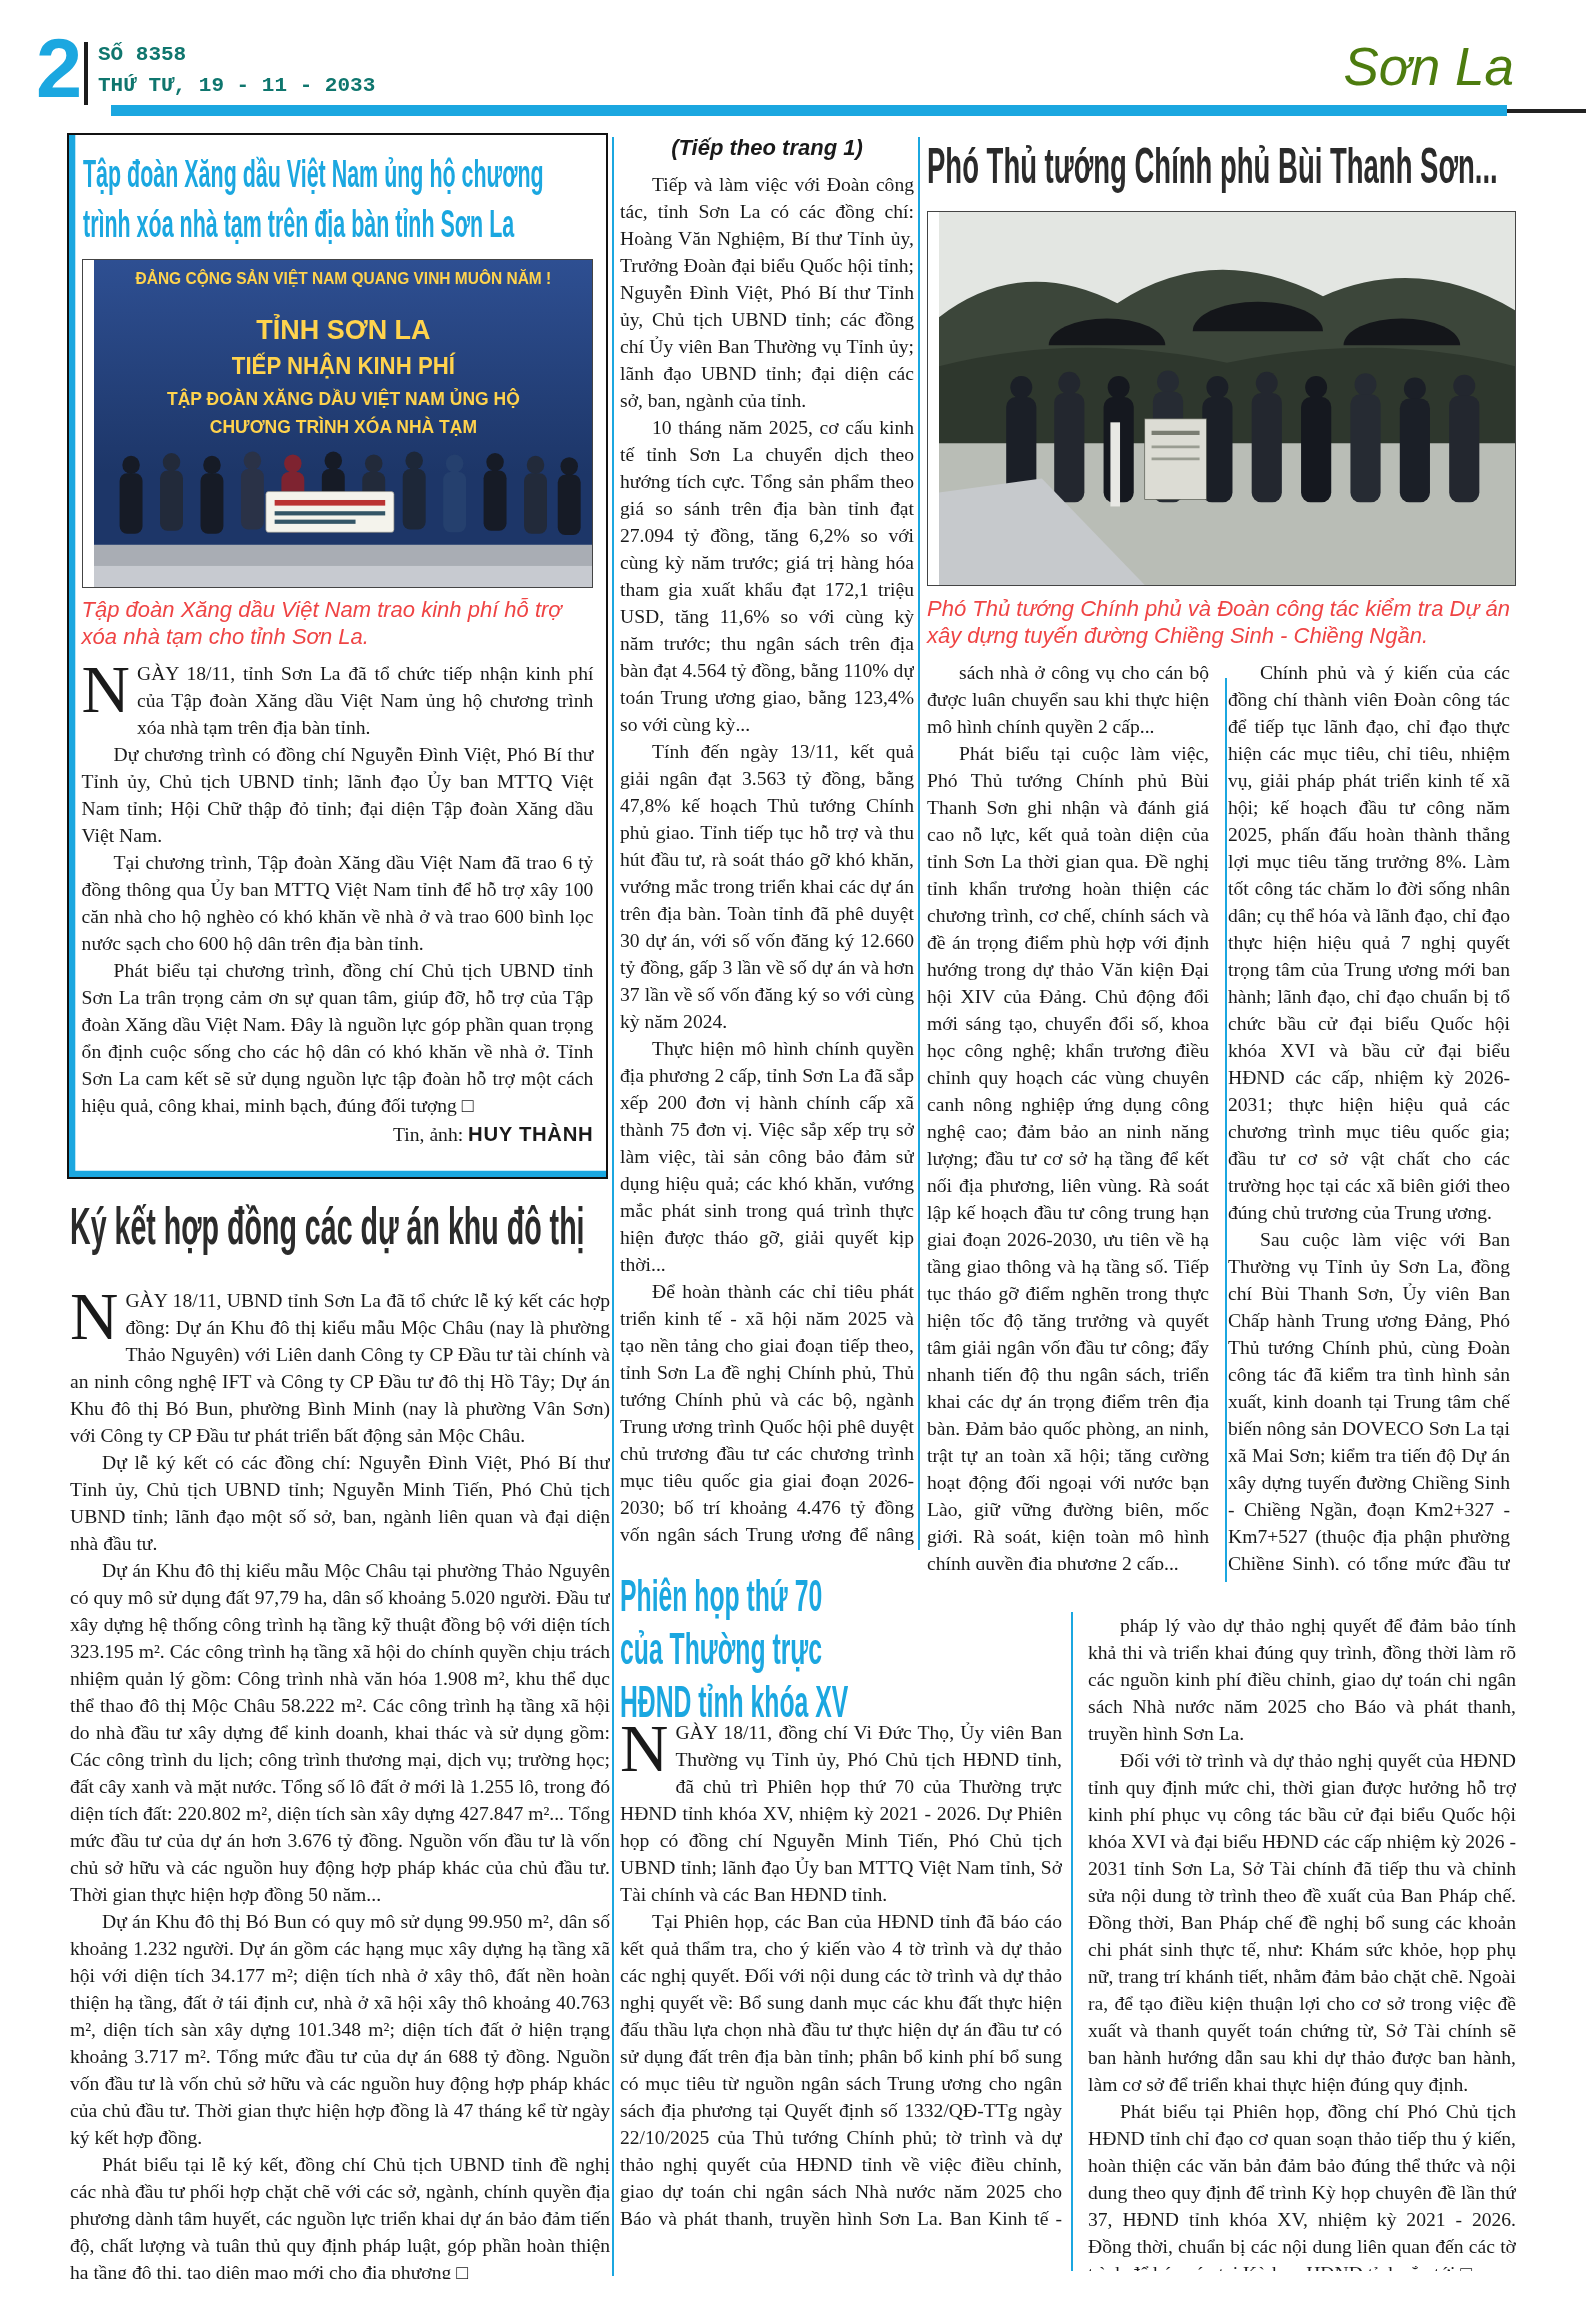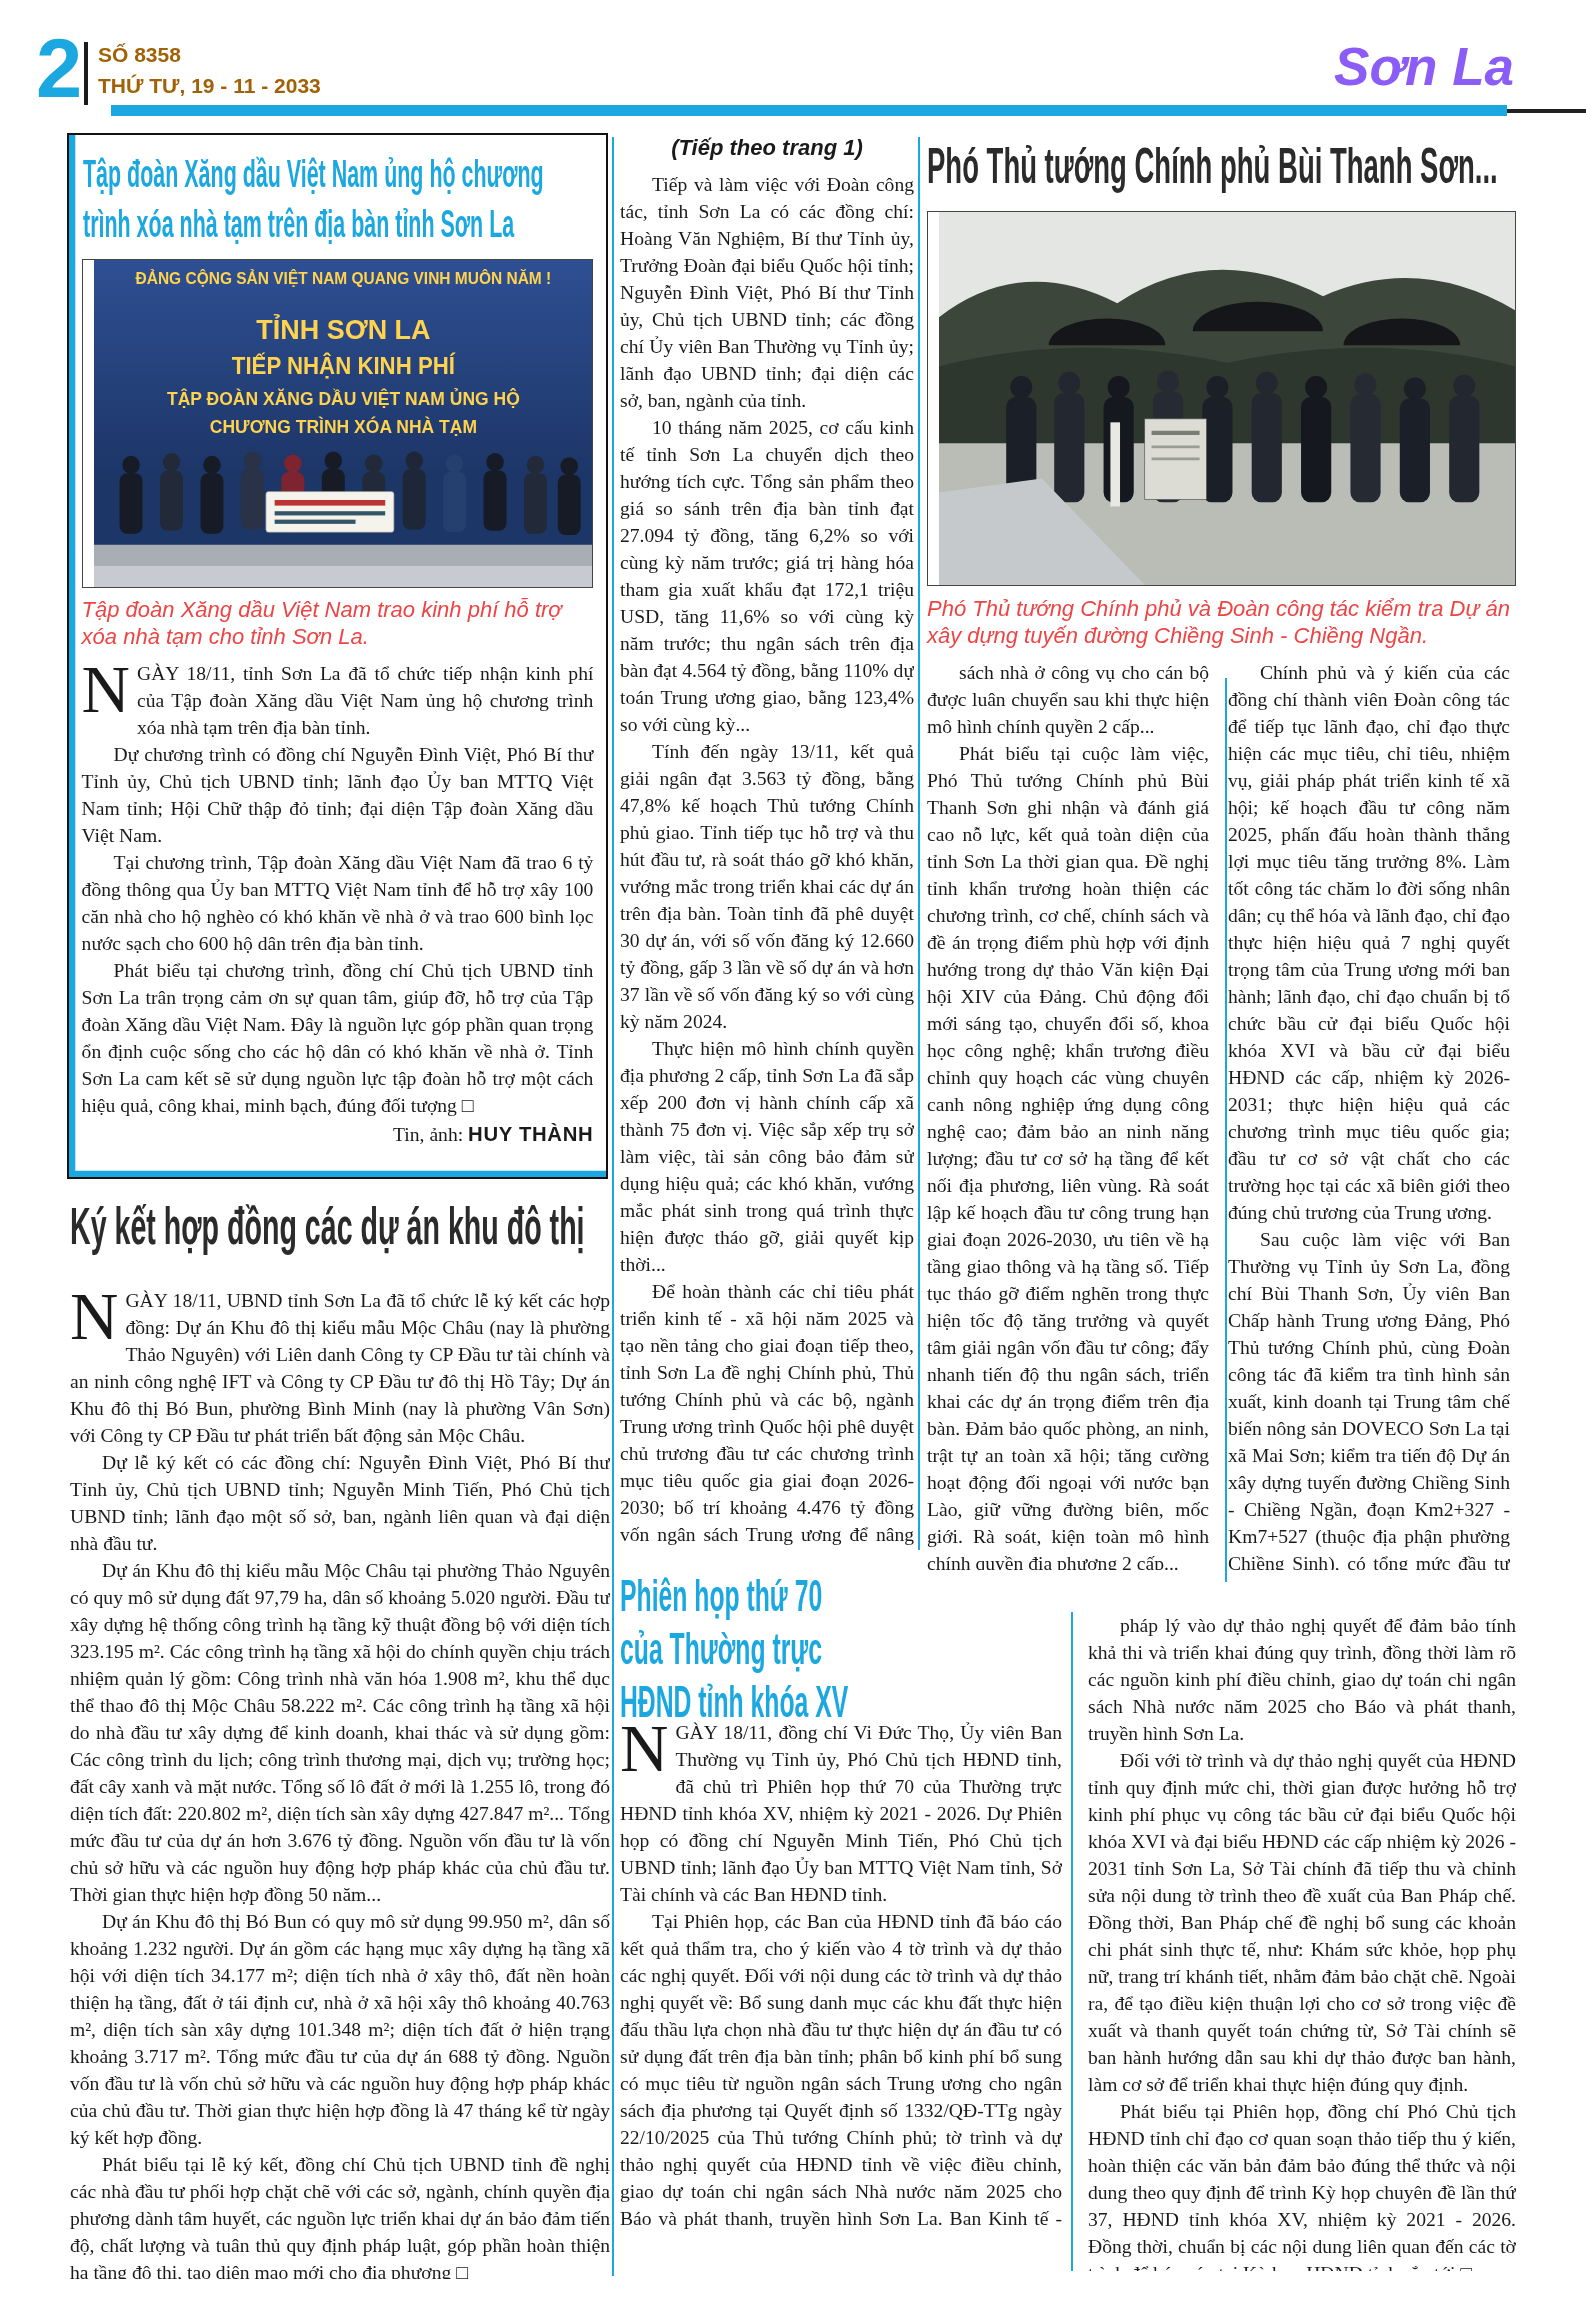--- a/index.html
+++ b/index.html
@@ -2,24 +2,24 @@
 <html style="font-size:11.2px"><head>
 <meta charset="utf-8">
 <style>
   html,body{margin:0;padding:0;background:#e8e8e8;}
   .page{position:relative;width:1587px;height:2319px;background:#ffffff;overflow:hidden;
         font-family:"Liberation Serif",serif;color:#1a1a1a;}
   
   .pagenum{position:absolute;left:36px;top:34px;font-family:"Liberation Sans",sans-serif;
            font-weight:bold;font-size:83px;line-height:70px;color:#1ba7e0;}
   .hdr-rule{position:absolute;left:84px;top:42px;width:3.5px;height:63px;background:#1c1c1c;}
-  .issue{position:absolute;left:98px;top:39px;font-family:Liberation Sans, sans-serif;
-         font-weight:bold;font-size:21px;line-height:31px;color:#a16207;}
+  .issue{position:absolute;left:98px;top:39px;font-family:Liberation Mono, monospace;
+         font-weight:bold;font-size:21px;line-height:31px;color:#0f766e;}
   .masthead{position:absolute;right:73px;top:36px;font-family:"Liberation Sans",sans-serif;
-            font-weight:bold;font-style:italic;font-size:53px;color:#8b5cf6;}
+            font-weight:normal;font-style:italic;font-size:53px;color:#4d7c0f;}
   .hdr-bar{position:absolute;left:111px;top:105px;width:1396px;height:11.2px;background:#1ba7e0;}
   .hdr-bar2{position:absolute;left:1507px;top:109px;width:80px;height:3.5px;background:#222;}
   
   .vrule{position:absolute;width:2.1px;background:#1ba7e0;}
   .body-text p{margin:0;text-indent:32px;text-align:justify;font-size:19.6px;line-height:27px;}
   .body-text p.dropcap{text-indent:0;}
   .body-text p.dropcap::first-letter{float:left;font-size:67px;line-height:52px;
         padding:2.8px 7px 0 0;font-weight:normal;}
   .cond{font-family:"Liberation Sans",sans-serif;font-weight:bold;
         transform:scaleX(0.55);transform-origin:0 0;width:181.8%;}

